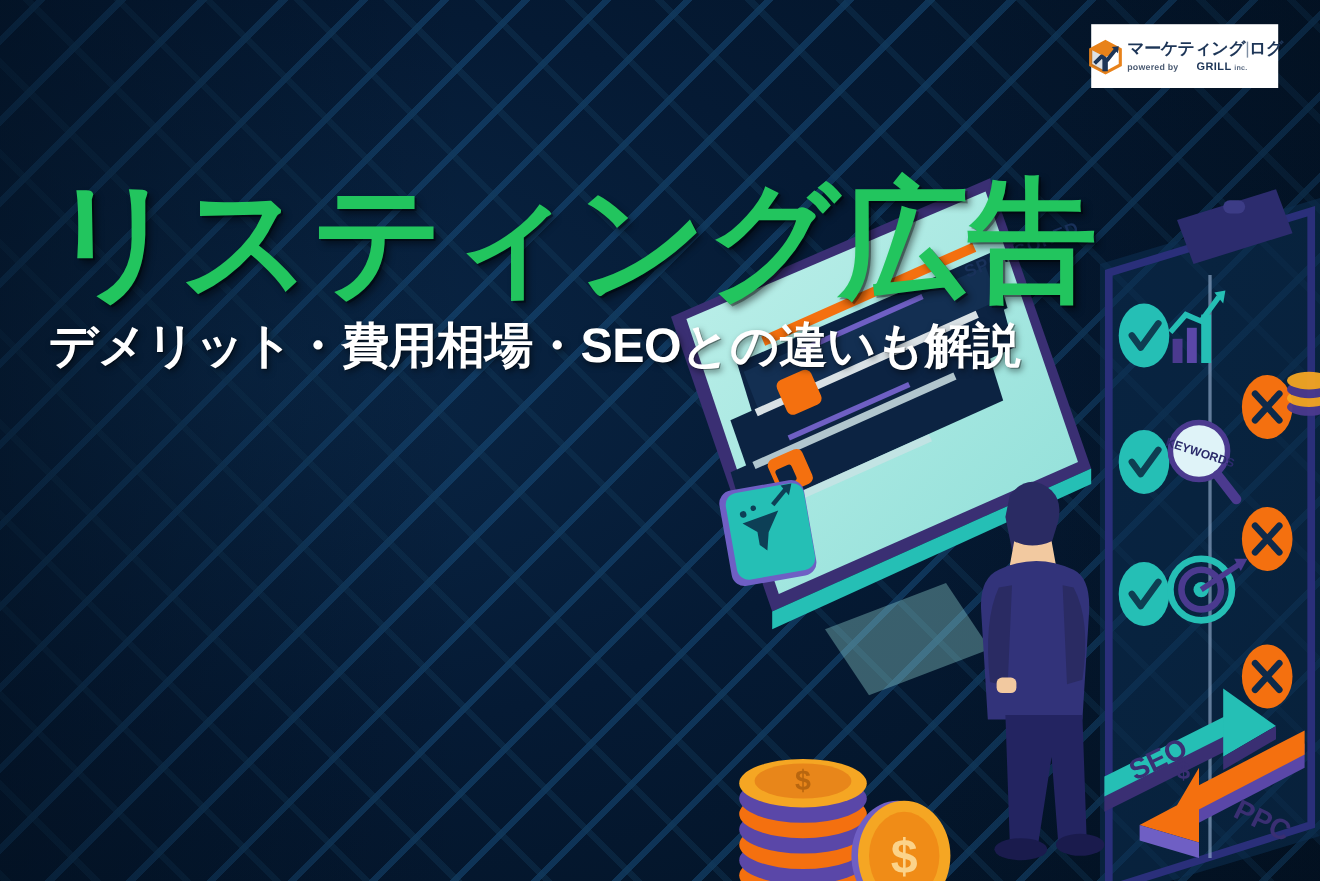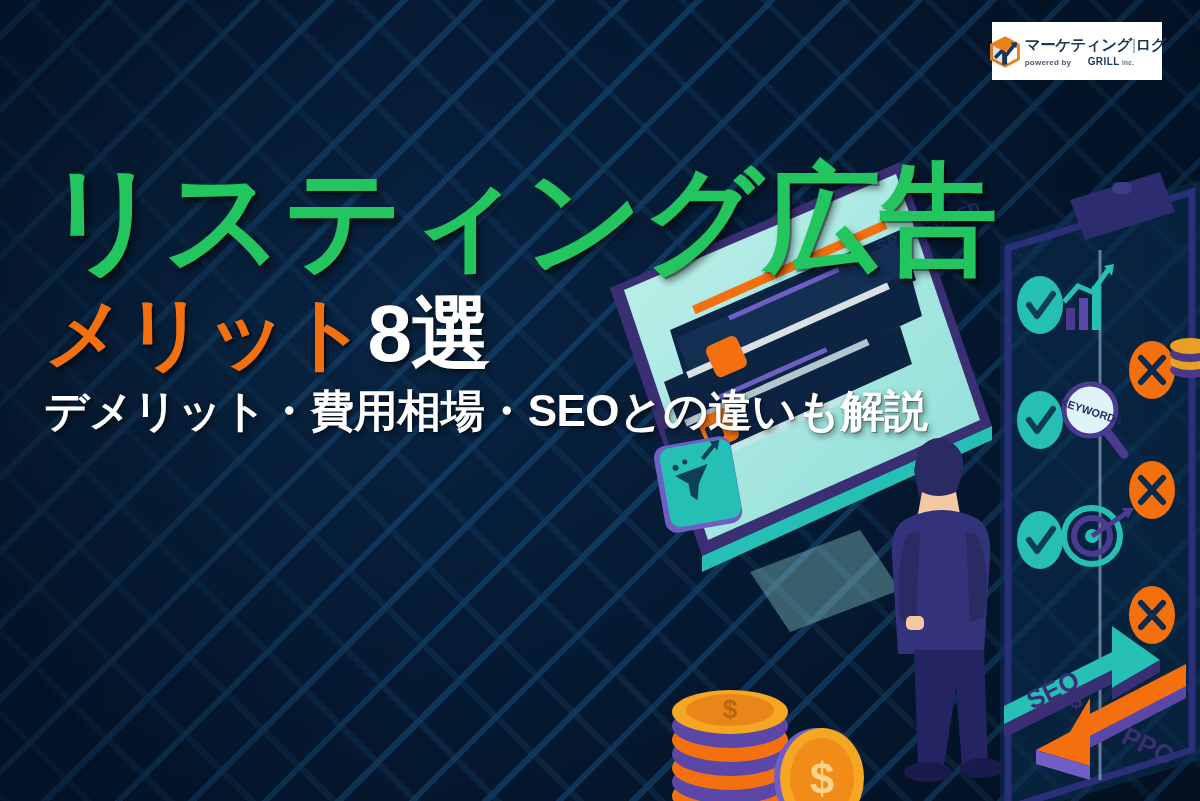--- a/index.html
+++ b/index.html
@@ -277,23 +277,20 @@
           <polygon points="436,630 490,646 490,660 436,644" fill="#6f5fc4"></polygon>
           <text x="520" y="622" font-family="Liberation Sans, sans-serif" font-size="26" font-weight="700" fill="#3a2f73" transform="rotate(26 520 622)">PPC</text>
         </g>
         <text x="476" y="588" font-family="Liberation Sans, sans-serif" font-size="22" font-weight="700" fill="#3a2f73" text-anchor="middle">$</text>
       </g>
     </svg>
   </div>
 
   <div class="headline">
     <p class="line l1">リスティング広告</p>
-    <p class="line l3">
-      <span class="o">メリット</span><span class="w">8選</span>
-    </p>
     <p class="line l4">デメリット・費用相場・SEOとの違いも解説</p>
   </div>
 
   <div class="logo-box">
     <div class="logo-inner">
       <span class="logo-mark">
         <svg viewBox="0 0 48 48" width="34" height="34" xmlns="http://www.w3.org/2000/svg">
           <polygon points="24,4 43,14 43,34 24,44 5,34 5,14" fill="none" stroke="#E8821A" stroke-width="4"></polygon>
           <polygon points="24,4 43,14 24,24 5,14" fill="#E8821A"></polygon>
           <polygon points="5,14 24,24 24,44 5,34" fill="#1d3557" opacity=".15"></polygon>

